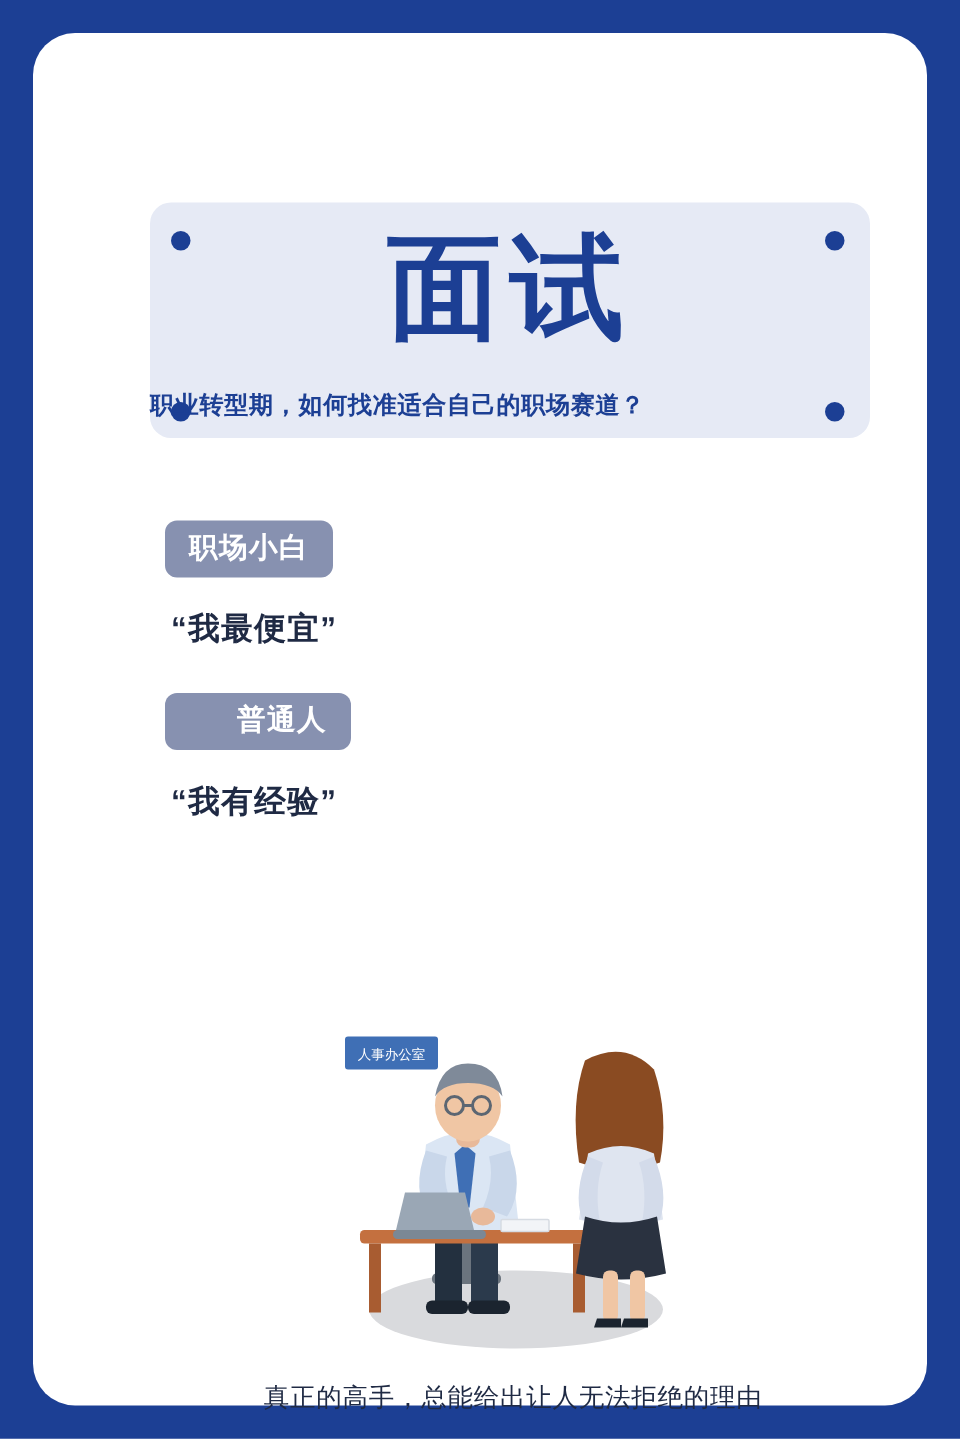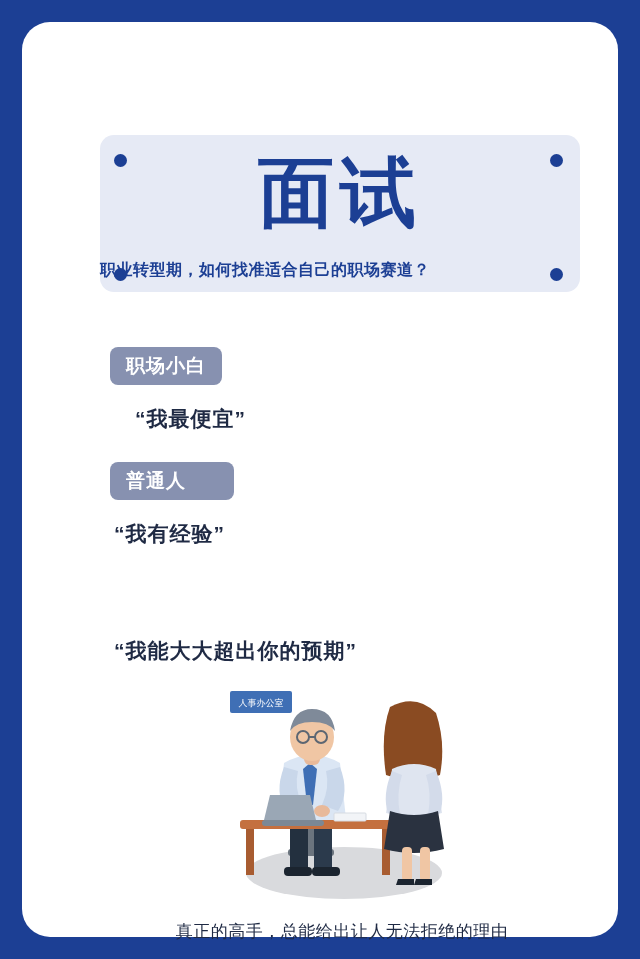--- a/index.html
+++ b/index.html
@@ -79,37 +79,37 @@
 
   
   .tag {
     position: absolute;
     height: 38px;
     line-height: 38px;
     border-radius: 8px;
     color: #ffffff;
     font-size: 19px;
     font-weight: bold;
-    text-align: left;
+    text-align: right;
     padding: 0 16px;
     box-sizing: border-box;
     letter-spacing: 1px;
   }
   .tag-1 { left: 88px; top: 325px; width: 112px; background: #8791b0; }
   .tag-2 { left: 88px; top: 440px; width: 124px; background: #8791b0; }
   .tag-3 { left: 88px; top: 558px; width: 122px; background: #16306e; }
 
   .quote {
     position: absolute;
     color: #1f2a44;
     font-size: 21px;
     font-weight: bold;
     letter-spacing: 1px;
   }
-  .quote-1 { left: 92px; top: 383px; margin-left: 21px; }
+  .quote-1 { left: 92px; top: 383px; }
   .quote-2 { left: 92px; top: 498px; }
   .quote-3 { left: 92px; top: 615px; }
 
   
   .illustration {
     position: absolute;
     left: 200px;
     top: 655px;
     width: 255px;
     height: 225px;
@@ -141,21 +141,20 @@
 
     <div class="main-title">面试</div>
     <div class="subtitle">职业转型期，如何找准适合自己的职场赛道？</div>
 
     <div class="tag tag-1">职场小白</div>
     <div class="quote quote-1">“我最便宜”</div>
 
     <div class="tag tag-2">普通人</div>
     <div class="quote quote-2">“我有经验”</div>
 
-    <div class="quote quote-3">“我能大大超出你的预期”</div>
 
     <div class="illustration">
       <svg viewBox="0 0 255 225" width="255" height="225" xmlns="http://www.w3.org/2000/svg">
 
         <ellipse cx="122" cy="196" rx="98" ry="26" fill="#d9dadd"></ellipse>
 
         <rect x="8" y="14" width="62" height="22" rx="2" fill="#3f6fb5"></rect>
         <text x="39" y="29" font-family="'Liberation Sans', sans-serif" font-size="9" fill="#ffffff" text-anchor="middle">人事办公室</text>
 
         <rect x="62" y="130" width="54" height="10" rx="4" fill="#6b747e"></rect>

